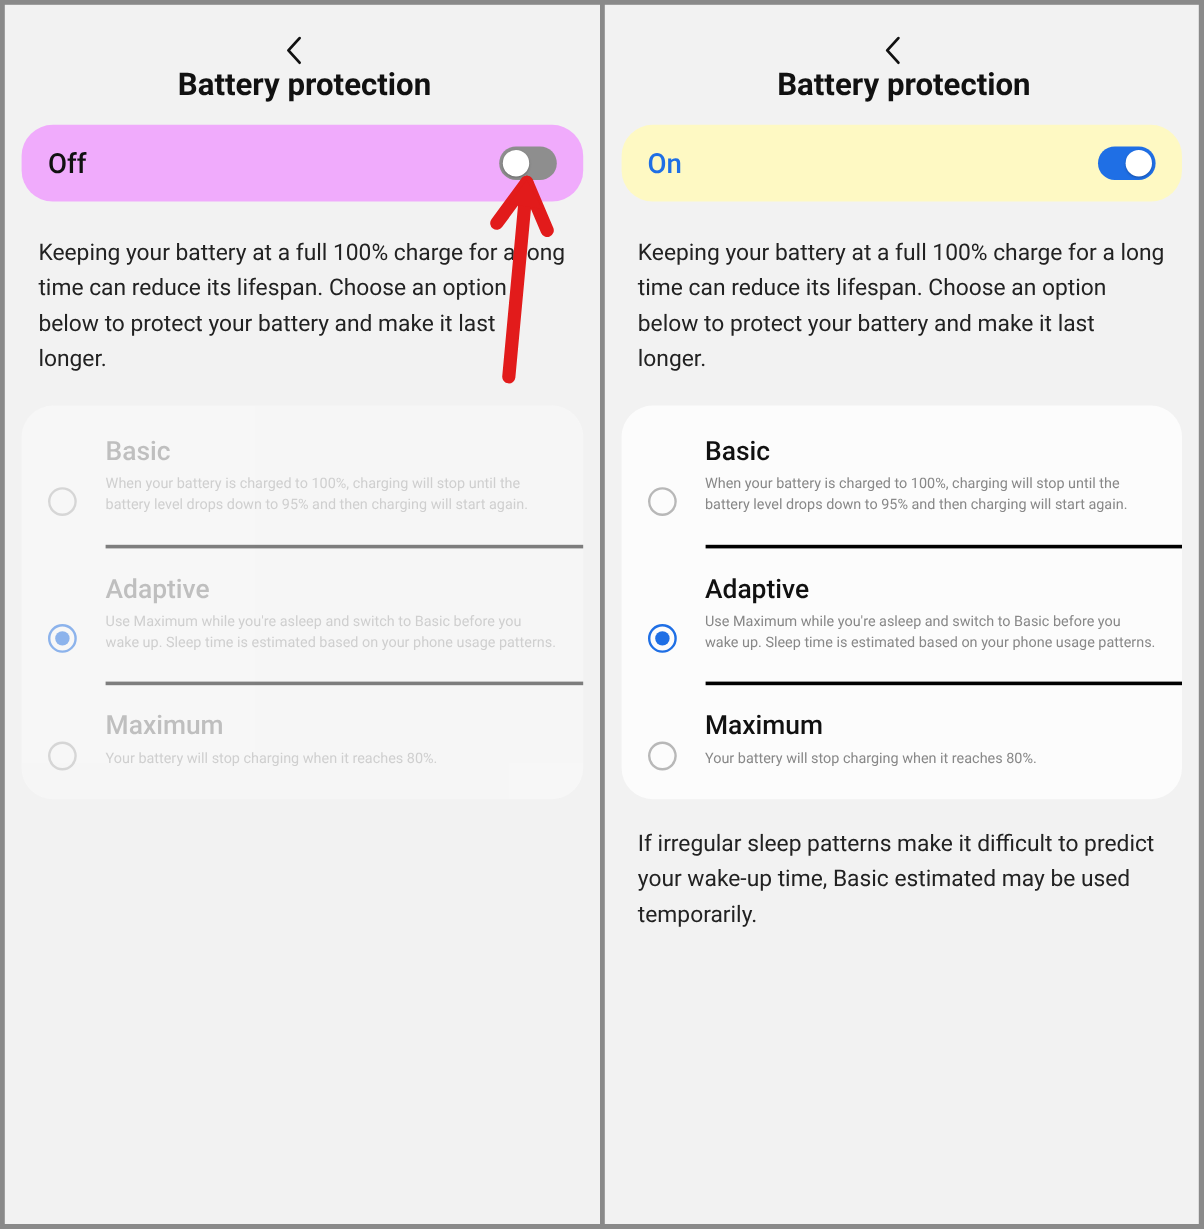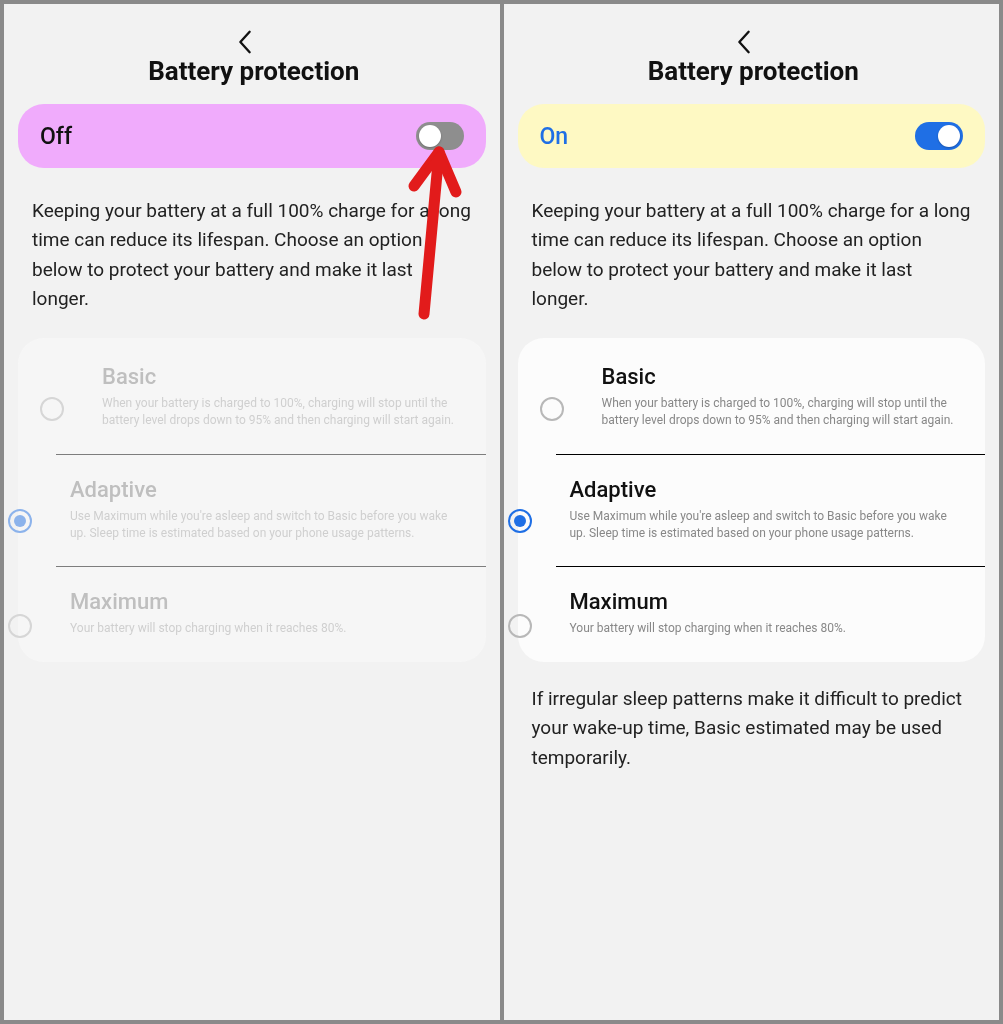--- a/index.html
+++ b/index.html
@@ -84,27 +84,26 @@
   }
   .options {
     background: #fcfcfc;
     border-radius: 26px;
     margin: 0 14px;
     padding: 4px 0 0 0;
   }
   .options.disabled { opacity: .48; }
   .option {
     display: flex;
-    align-items: center;
+    align-items: flex-end;
     padding: 22px 22px 24px 22px;
-    gap: 14px;
   }
   .option + .option {
-    border-top: 1px solid #000000;
-    margin-left: 38px;
+    border-top: 3px solid #000000;
+    margin-left: 70px;
     padding-left: 0;
   }
   .option + .option .radio { margin-left: -48px; }
   .radio {
     width: 24px;
     height: 24px;
     border: 2px solid #b8b8b8;
     border-radius: 50%;
     margin-right: 24px;
     margin-top: 24px;

